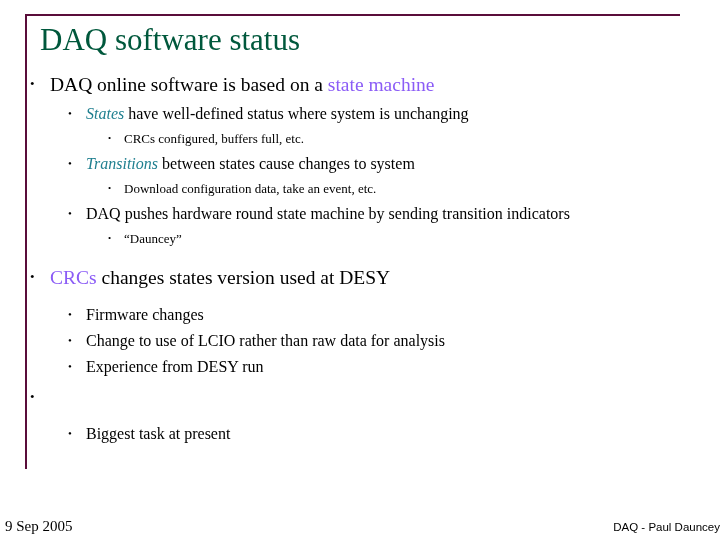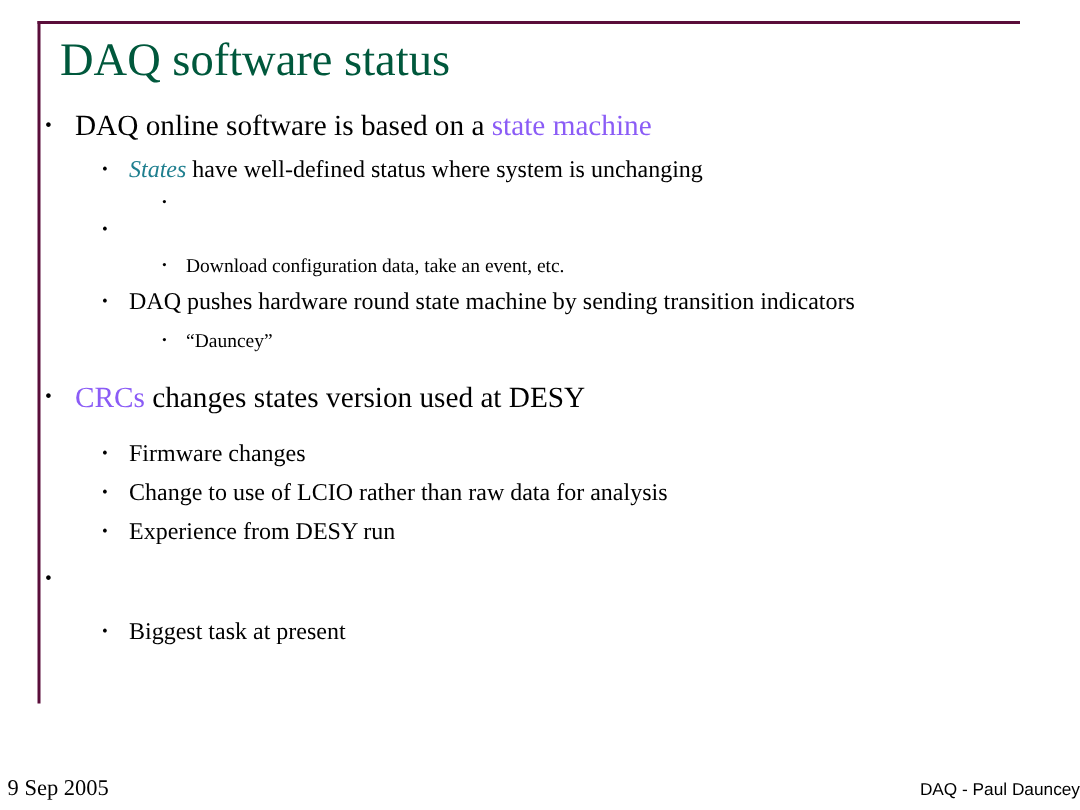--- a/index.html
+++ b/index.html
@@ -162,26 +162,28 @@
 
     <div class="row l2">
       <span class="dot">•</span>
       <span><span class="teal">States</span><span> have well-defined status where system is unchanging</span></span>
     </div>
 
     <div class="sp-small"></div>
 
     <div class="row l3">
       <span class="dot">•</span>
-    </div>
-
-    <div class="sp-small"></div>
-
-    <div class="row l2">
-      <span class="dot">•</span>
+      <span>CRCs configured, buffers full, etc.</span>
+    </div>
+
+    <div class="sp-small"></div>
+
+    <div class="row l2">
+      <span class="dot">•</span>
+      <span><span class="teal">Transitions</span><span> between states cause changes to system</span></span>
     </div>
 
     <div class="sp-small"></div>
 
     <div class="row l3">
       <span class="dot">•</span>
       <span>Download configuration data, take an event, etc.</span>
     </div>
 
     <div class="sp-small"></div>

